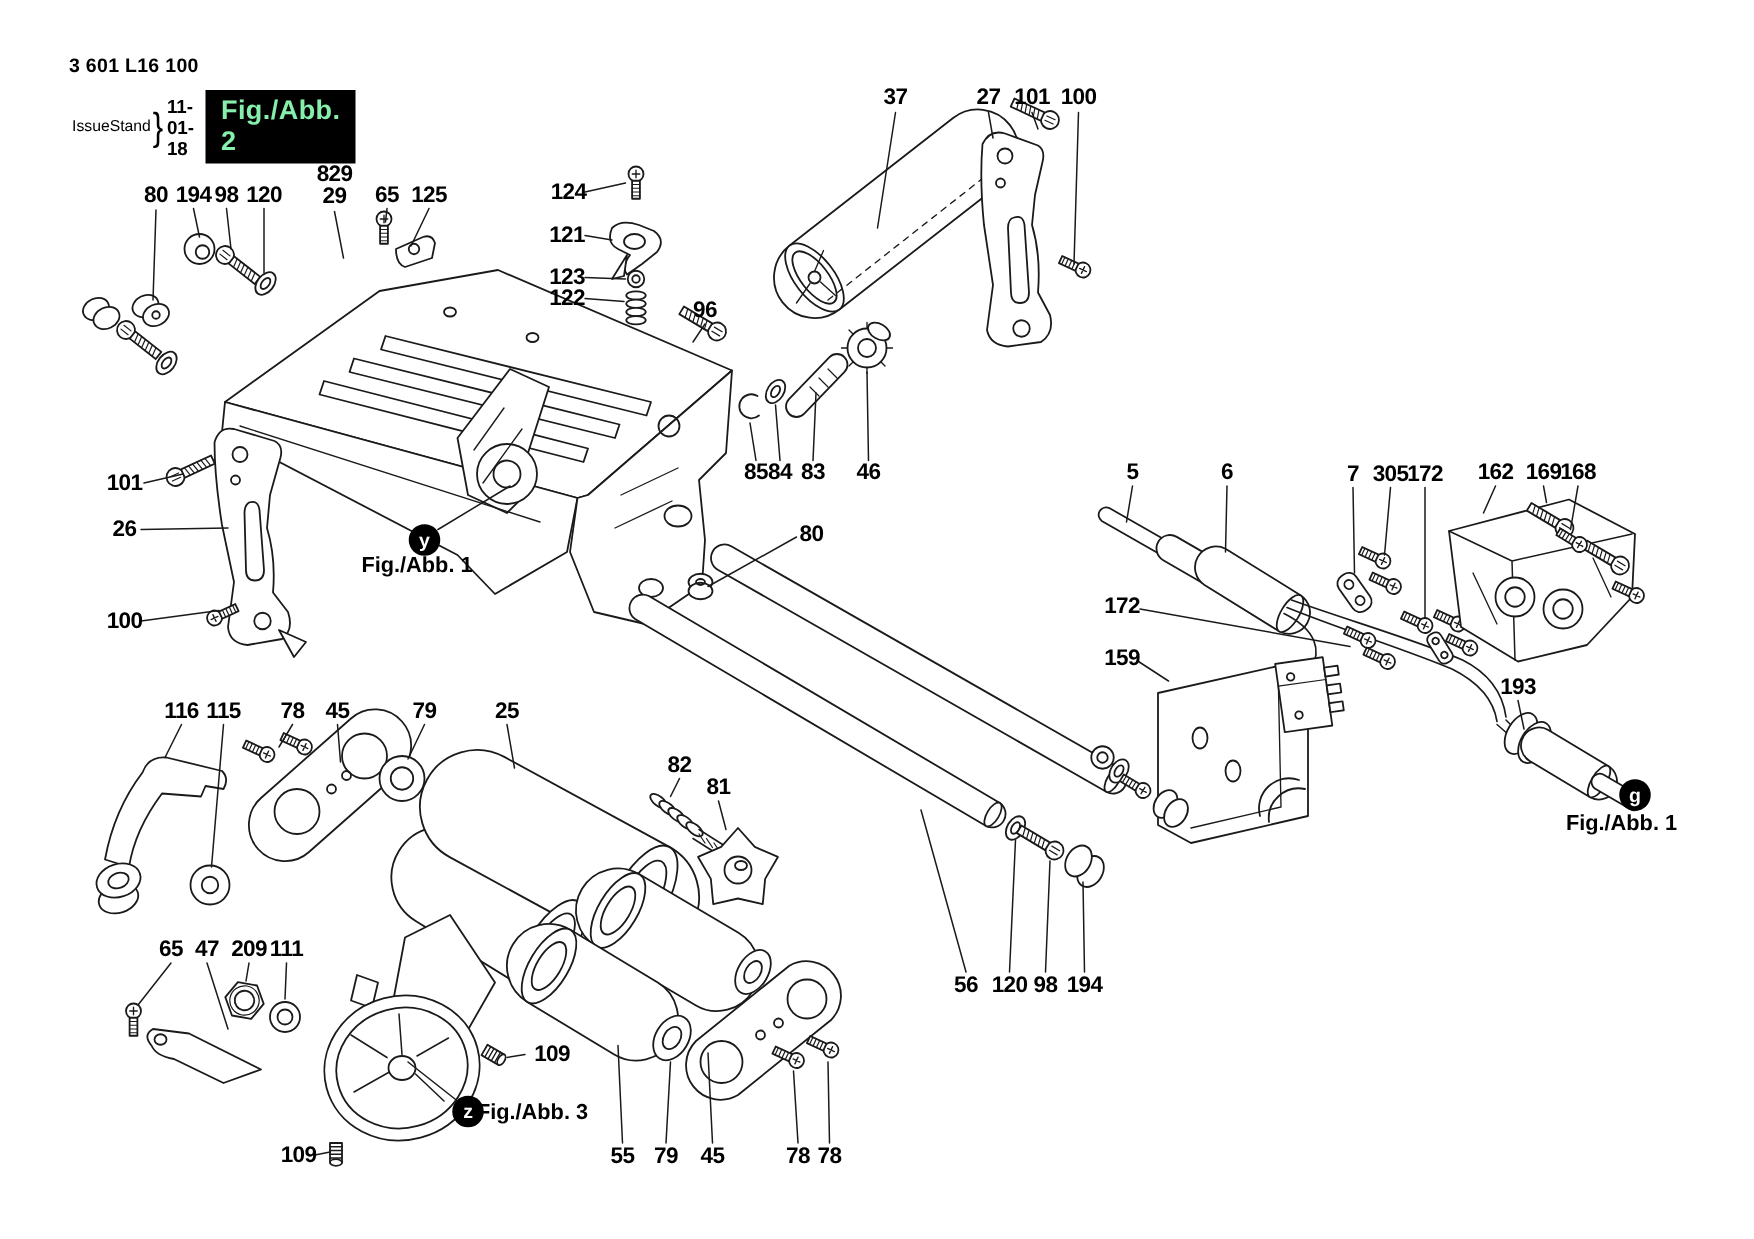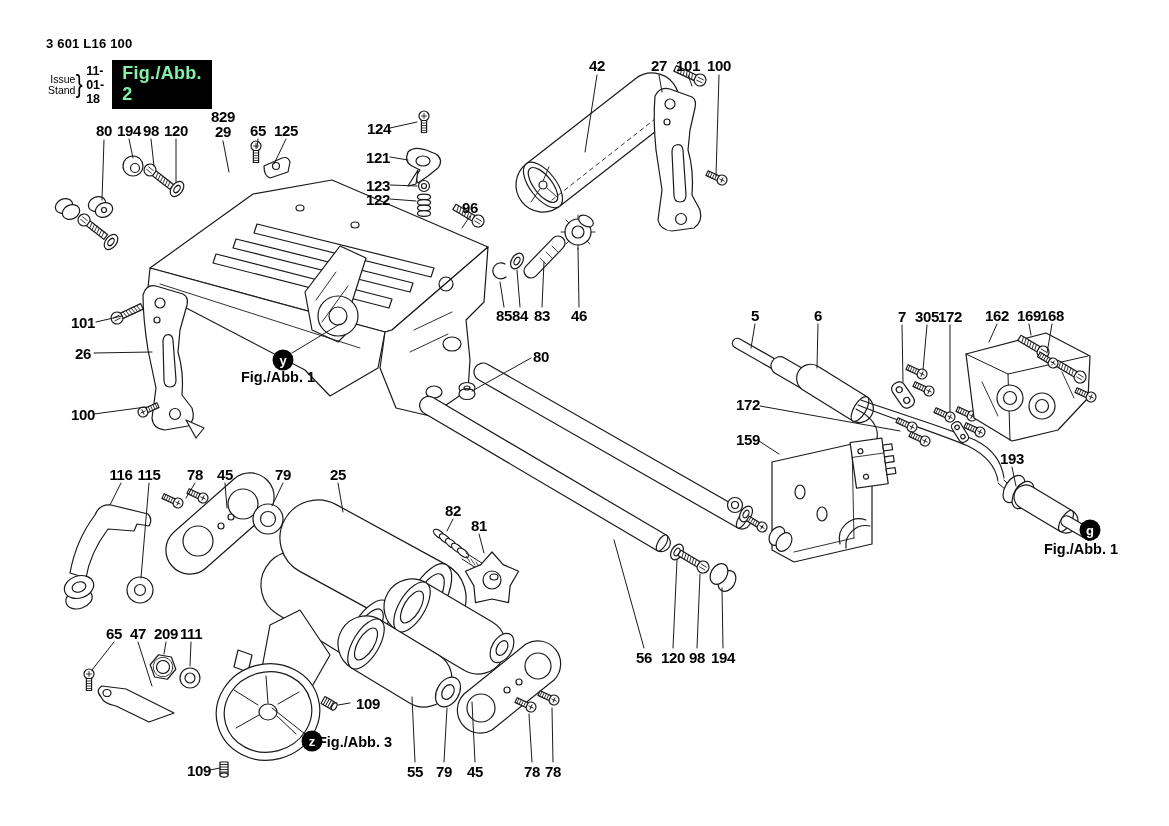--- a/index.html
+++ b/index.html
@@ -8,21 +8,21 @@
   svg{position:absolute;left:0;top:0;}
   .part-label{position:absolute;transform:translate(-50%,-50%);font-weight:bold;
               font-size:15px;letter-spacing:-0.4px;white-space:nowrap;}
   .fig-ref-circle{position:absolute;transform:translate(-50%,-50%);width:21px;height:21px;
               border-radius:50%;background:#000;color:#fff;font-weight:bold;font-size:13px;
               display:flex;align-items:center;justify-content:center;line-height:1;}
   .fig-ref-text{position:absolute;transform:translate(-50%,-50%);font-weight:bold;font-size:14.5px;white-space:nowrap;}
   .titleblock{position:absolute;left:46px;top:36px;}
   .part-number{font-size:13px;font-weight:600;letter-spacing:0.2px;}
   .issue-row{position:absolute;left:2px;top:24px;display:flex;align-items:center;}
-  .issue-stand{display:flex;flex-direction:column;font-size:10.5px;line-height:11px;text-align:right;}
+  .issue-stand{display:flex;font-size:10.5px;line-height:11px;}
   .brace{font-size:26px;font-weight:400;margin:0 2px 0 0;transform:scaleX(0.8);}
   .date{font-size:12.5px;font-weight:600;margin-right:8px;}
   .fig-box{background:#000;color:#86efac;font-weight:bold;font-size:18px;
            padding:3px 10px 4px 10px;letter-spacing:0.3px;}
   .footer{position:absolute;left:1002px;top:735px;font-size:10px;line-height:12px;}
 </style>
 </head>
 <body>
 
 <div id="stage">
@@ -362,21 +362,21 @@
     <div class="part-label" style="left: 176px; top: 130px;">120</div>
     <div class="part-label" style="left: 223px; top: 116px;">829</div>
     <div class="part-label" style="left: 223px; top: 131px;">29</div>
     <div class="part-label" style="left: 258px; top: 130px;">65</div>
     <div class="part-label" style="left: 286px; top: 130px;">125</div>
     <div class="part-label" style="left: 379px; top: 128px;">124</div>
     <div class="part-label" style="left: 378px; top: 157px;">121</div>
     <div class="part-label" style="left: 378px; top: 185px;">123</div>
     <div class="part-label" style="left: 378px; top: 199px;">122</div>
     <div class="part-label" style="left: 470px; top: 207px;">96</div>
-    <div class="part-label" style="left: 597px; top: 65px;">42</div>
+    <div class="part-label" style="left: 597px; top: 65px;">37</div>
     <div class="part-label" style="left: 659px; top: 65px;">27</div>
     <div class="part-label" style="left: 688px; top: 65px;">101</div>
     <div class="part-label" style="left: 719px; top: 65px;">100</div>
     <div class="part-label" style="left: 83px; top: 322px;">101</div>
     <div class="part-label" style="left: 83px; top: 353px;">26</div>
     <div class="part-label" style="left: 83px; top: 414px;">100</div>
     <div class="part-label" style="left: 504px; top: 315px;">85</div>
     <div class="part-label" style="left: 520px; top: 315px;">84</div>
     <div class="part-label" style="left: 542px; top: 315px;">83</div>
     <div class="part-label" style="left: 579px; top: 315px;">46</div>

